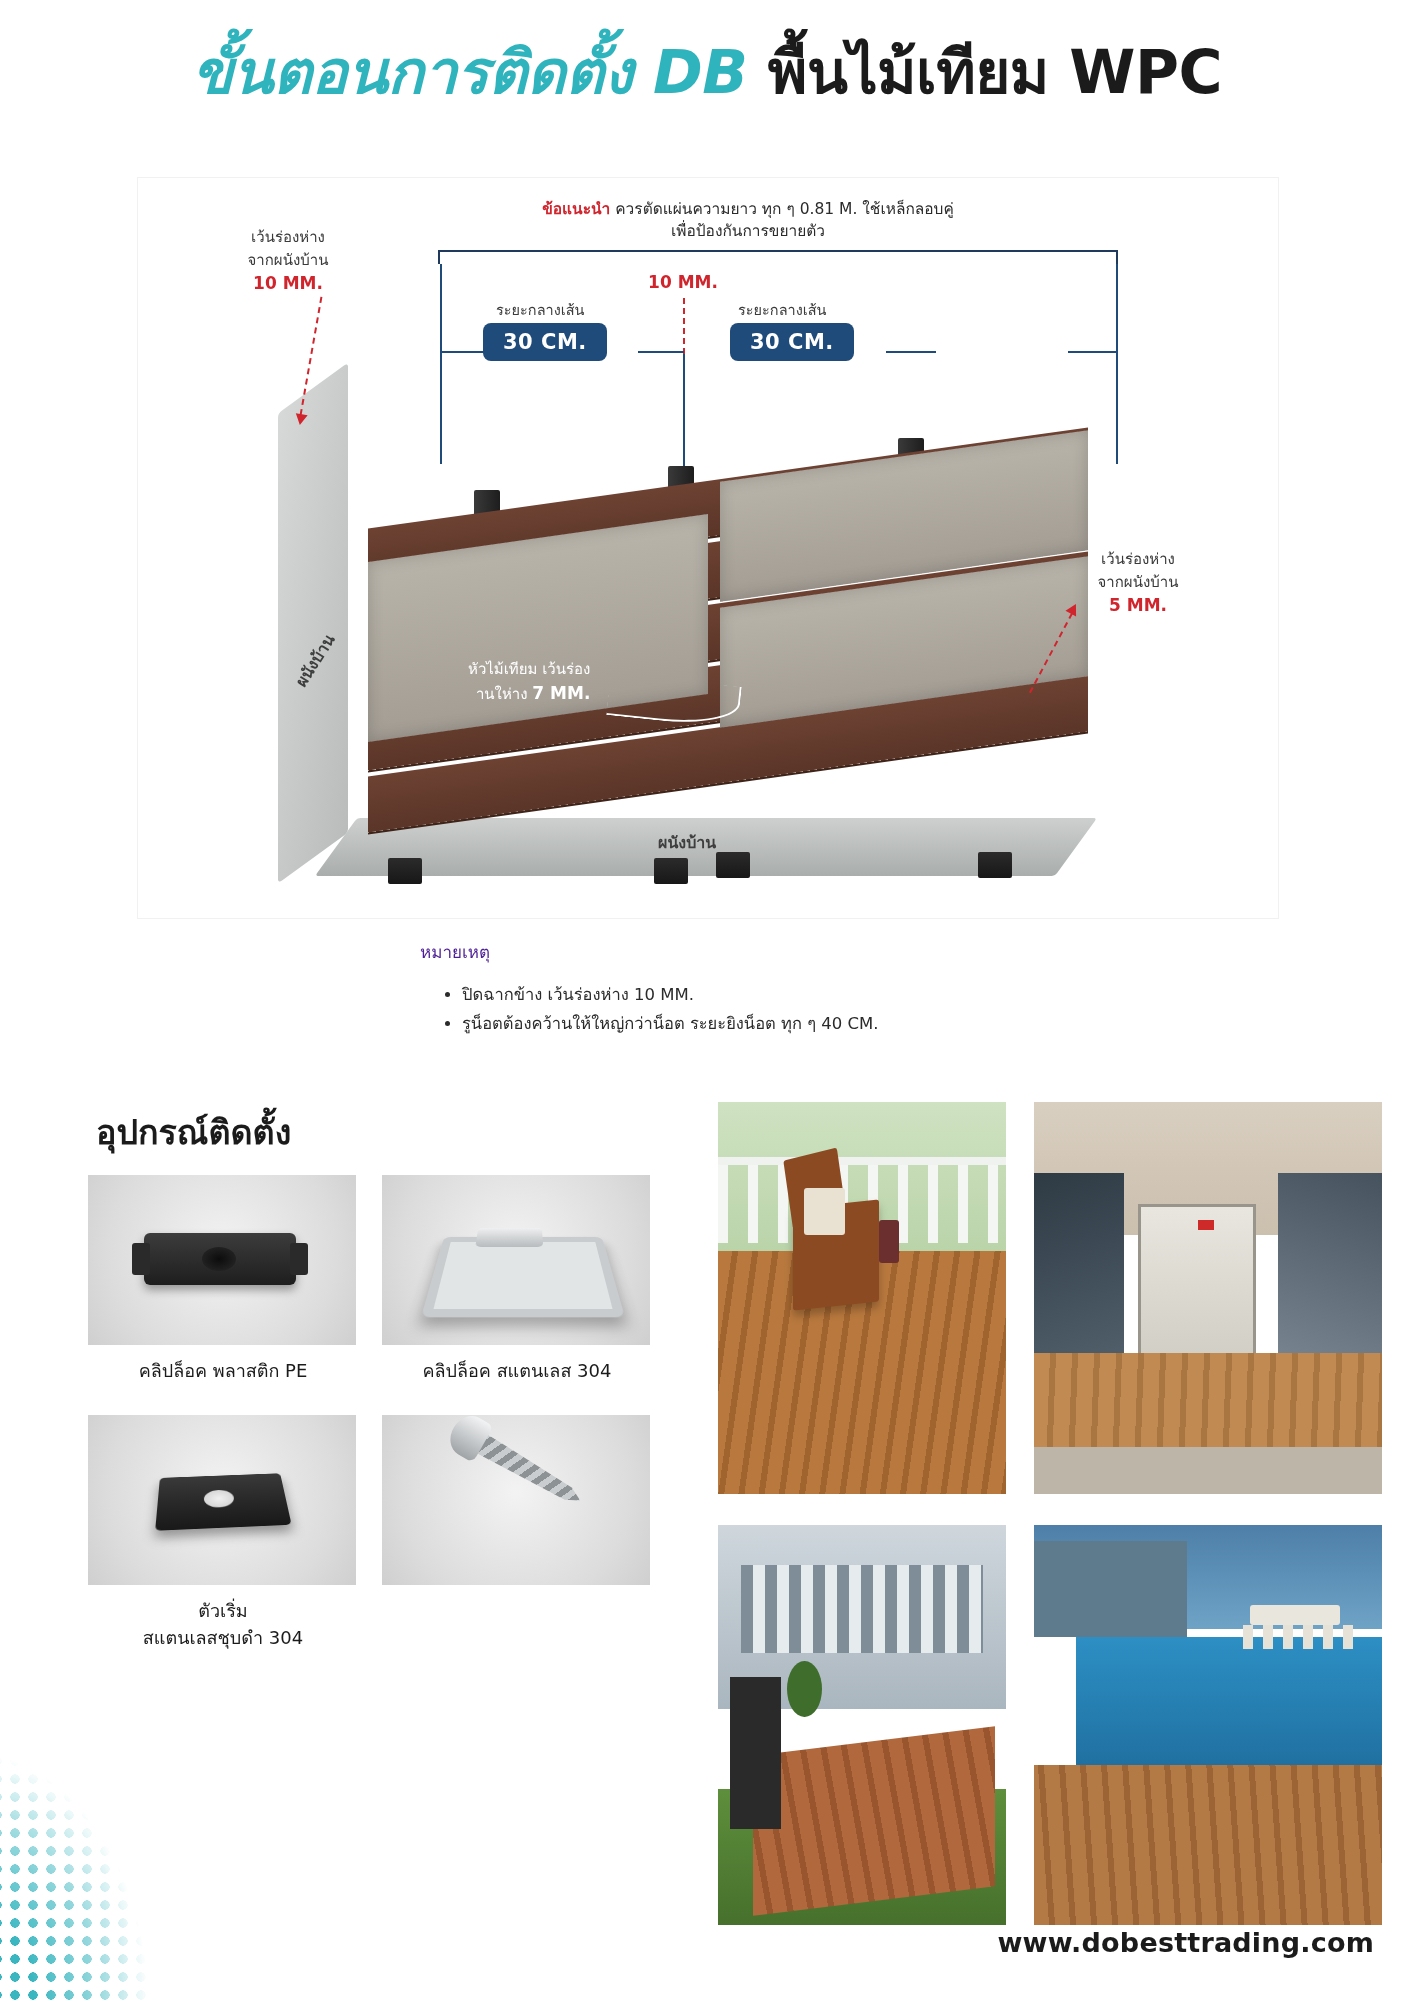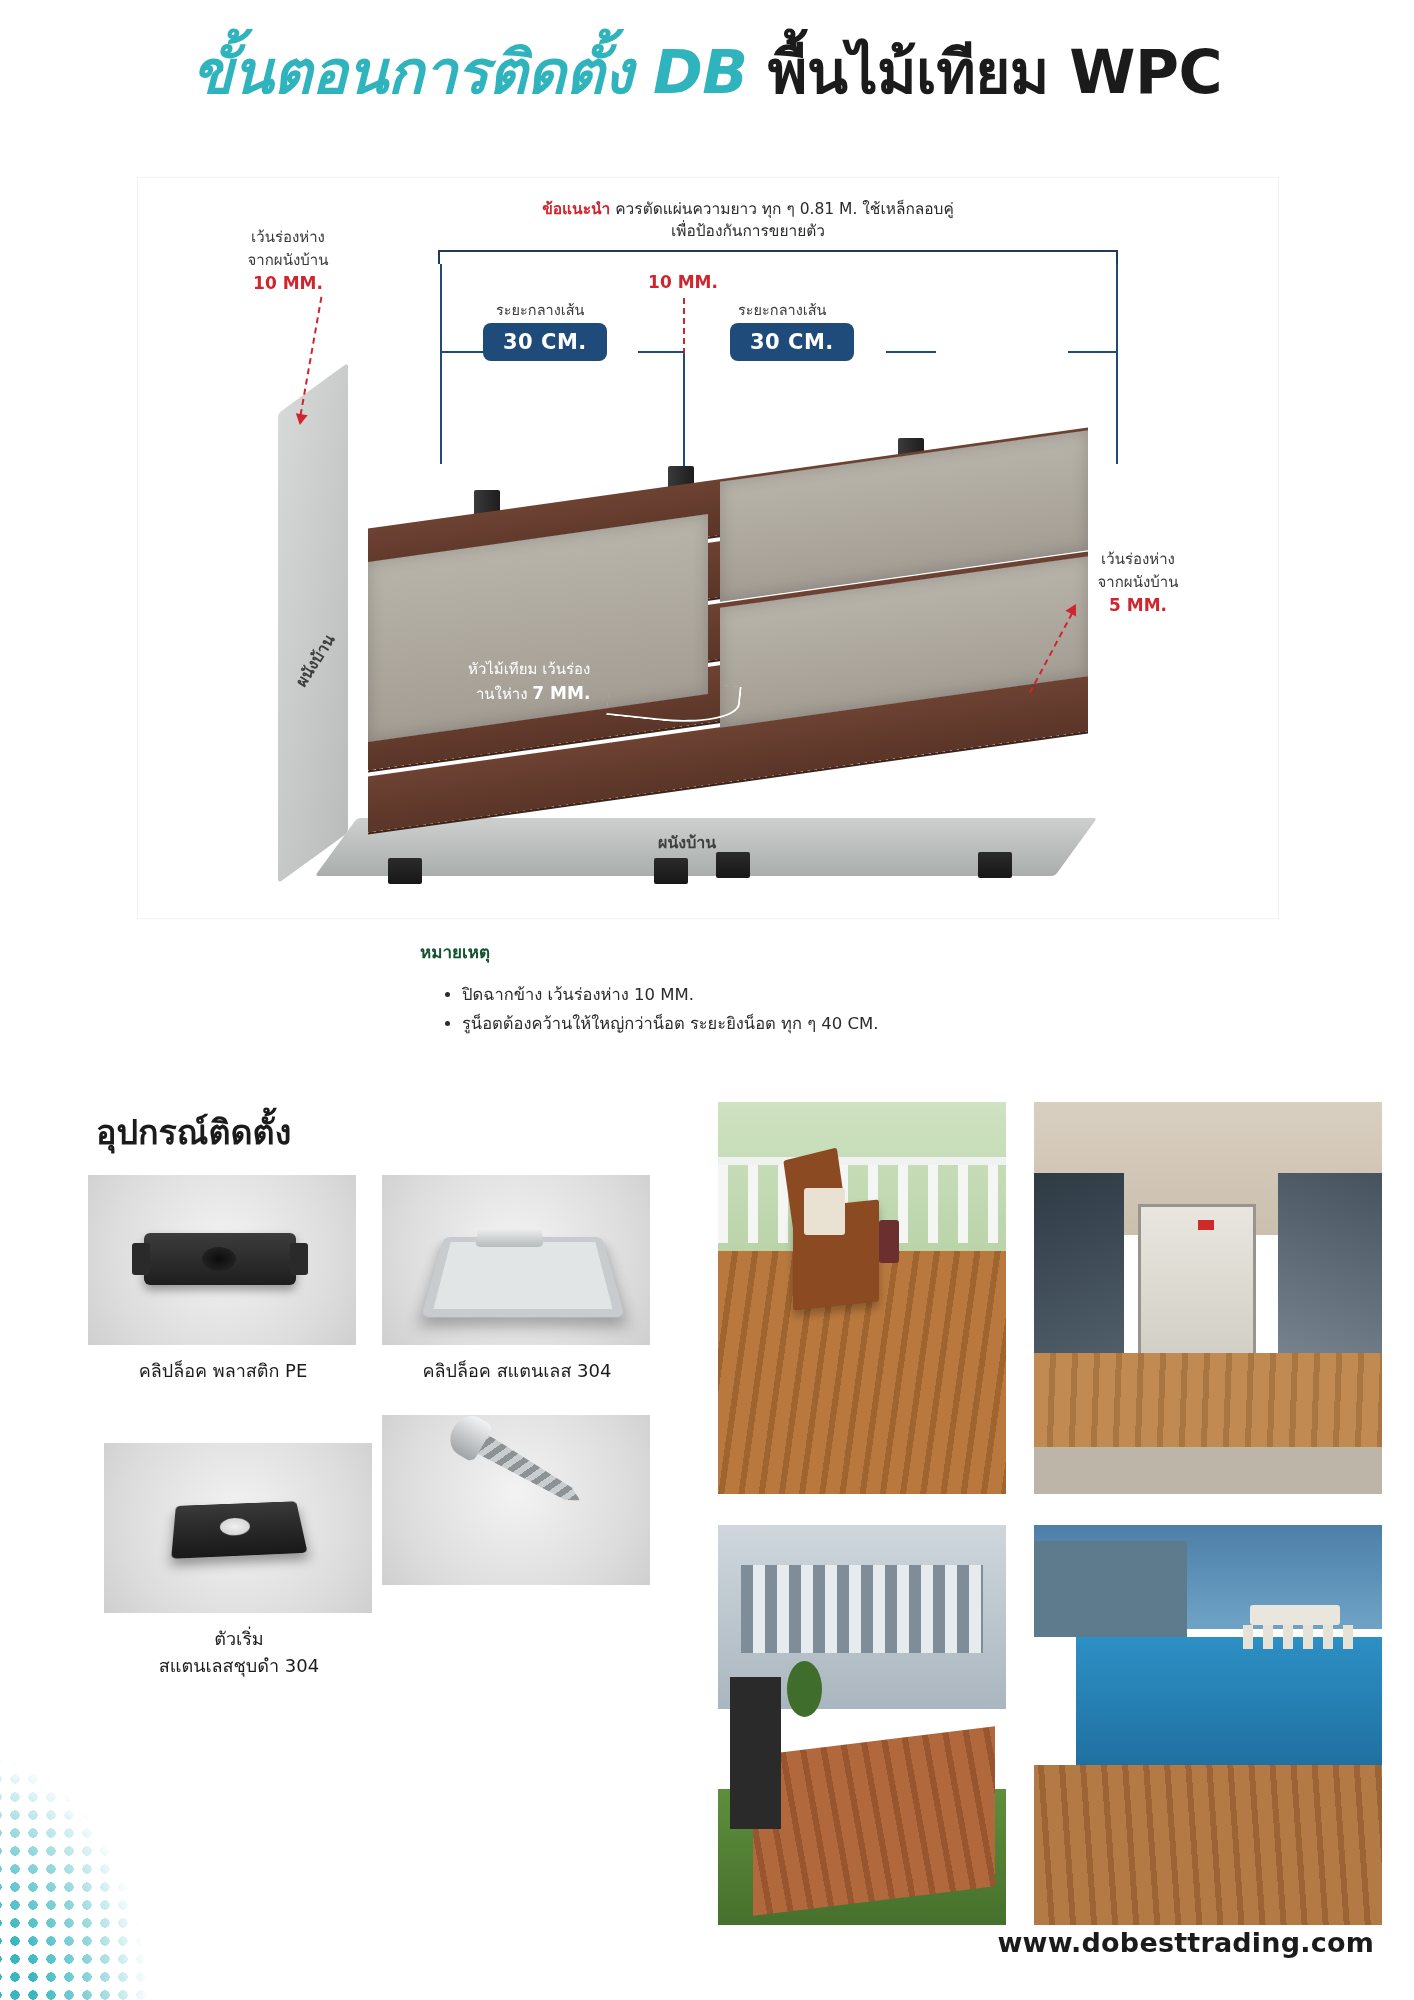--- a/index.html
+++ b/index.html
@@ -206,34 +206,34 @@
     border-left: 6px solid transparent;
     border-right: 6px solid transparent;
     border-top: 11px solid #d0252d;
   }
 
   
   .remark {
     position: absolute; left: 420px; top: 938px;
     width: 700px;
   }
-  .remark-title { color: #14532d; font-weight: bold; font-size: 17px; margin-bottom: 6px; }
+  .remark-title { color: #4c1d95; font-weight: normal; font-size: 17px; margin-bottom: 6px; }
   .remark ul { margin: 16px; padding-left: 26px; }
   .remark li { font-size: 16.5px; color: #2b2b2b; line-height: 1.75; }
 
   
   .acc-title {
     position: absolute; left: 96px; top: 1105px;
     font-size: 34px; font-weight: bold; color: #1b1b1b;
   }
   .acc-grid { position: absolute; left: 88px; top: 1175px; width: 560px; }
   .acc-cell { position: absolute; width: 270px; }
   .acc-cell.c0 { left: 0;   top: 0; }
   .acc-cell.c1 { left: 294px; top: 0; }
-  .acc-cell.c2 { left: 16px;   top: 240px; margin-top: 28px; }
+  .acc-cell.c2 { left: 0;   top: 240px; }
   .acc-cell.c3 { left: 294px; top: 240px; }
   .acc-img {
     width: 268px; height: 170px;
     background: radial-gradient(circle at 50% 45%, #f3f3f3 0%, #dcdcdc 70%, #cfcfcf 100%);
     position: relative; overflow: hidden;
   }
   .acc-cap {
     margin-top: 12px; text-align: center;
     font-size: 18px; color: #1b1b1b; line-height: 1.5;
   }

